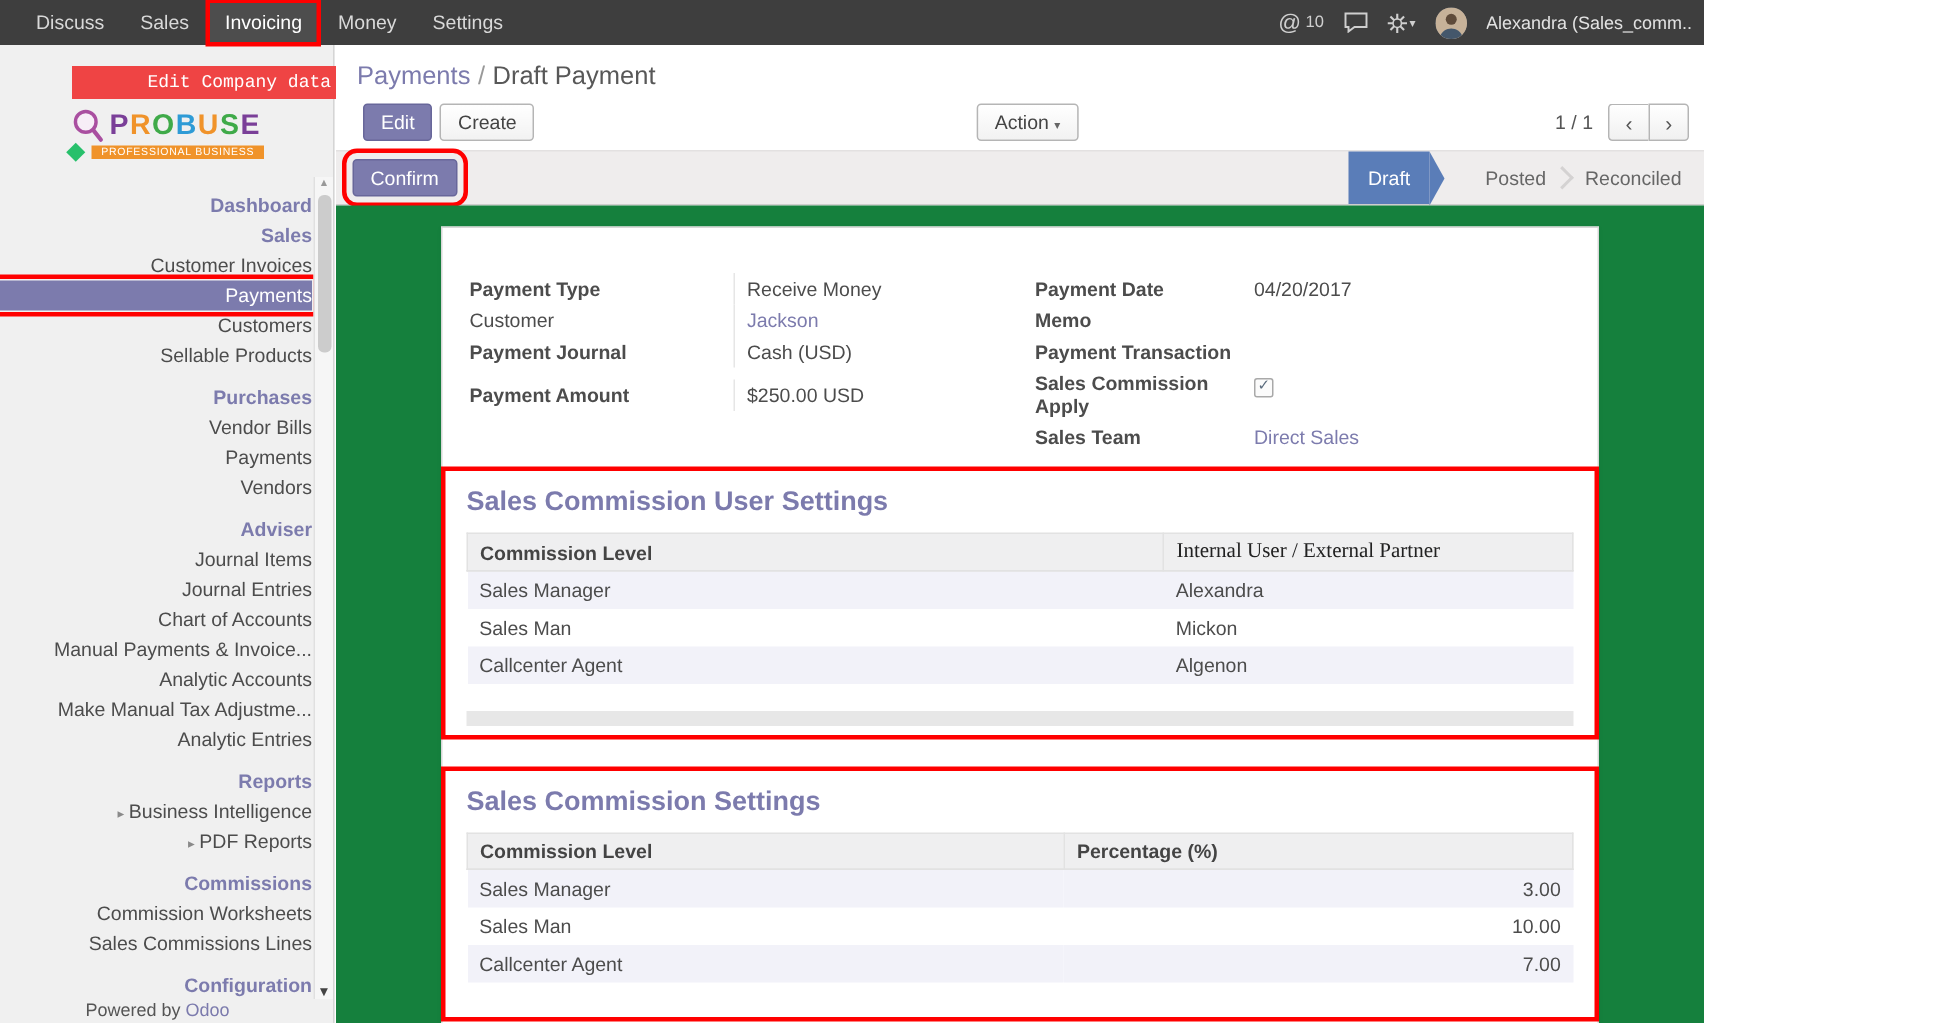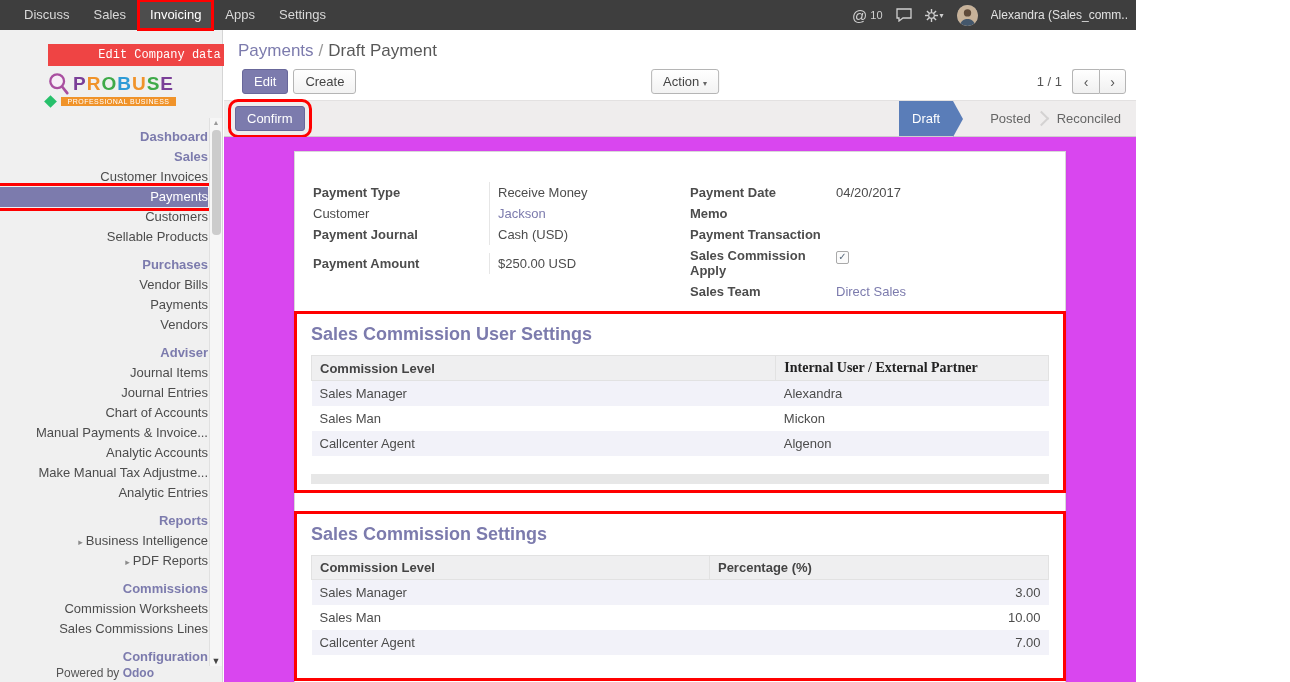--- a/index.html
+++ b/index.html
@@ -36,21 +36,21 @@
 
   .side-nav { margin-top:10px; font-size:13px; padding-right:14px;text-align:right; }
   .nav-head { color:#7c7bad; font-weight:bold; padding:2px 0 3px 10px; }
   .nav-head.linky { cursor:pointer; }
   .nav-section { margin-top:8px; }
   .nav-item { color:#4c4c4c; padding:2px 0 3px 18px; cursor:pointer; white-space:nowrap; overflow:hidden; }
   .nav-item.active { background:#7c7bad; color:#fff; outline:3px solid #ff0000; outline-offset:1px; }
   .exp-caret { color:#8a8a8a; font-size:9px; margin-left:-9px; margin-right:3px; }
 
   .powered { position:absolute; bottom:2px; left:0; width:210px; text-align:center; font-size:12px; color:#555; }
-  .powered .brand { color:#7c7bad; font-weight:bold; cursor:pointer; }
+  .powered .brand { color:#7c7bad; font-weight:normal; cursor:pointer; }
 
   .scrollbar { position:absolute; top:88px; bottom:16px; right:0; width:13px; background:#f6f6f6;
                border-left:1px solid #e0e0e0; display:flex; flex-direction:column; align-items:center; }
   .scroll-arrow { font-size:7px; color:#999; line-height:10px; cursor:pointer; }
   .scroll-arrow.down { color:#444; font-size:9px; }
   .scroll-thumb { width:9px; height:105px; background:#cccccc; border-radius:4px; margin-top:2px; cursor:grab; }
   .scroll-spacer { flex:1; }
 
   
   .main { position:absolute; left:224px; top:30px; right:0; bottom:0; background:#fff; }
@@ -80,21 +80,21 @@
   .status { display:flex; align-items:center; font-size:13px; cursor:pointer; }
   .status-draft { background:#5a7db8; color:#fff; position:relative; padding:0 13px; margin-right:22px; }
   .status-draft::after { content:""; position:absolute; left:100%; top:50%; transform:translateY(-50%);
                          border-top:18px solid transparent; border-bottom:18px solid transparent;
                          border-left:10px solid #5a7db8; }
   .status-plain { padding:0 15px; color:#666; }
   .sep-chevron { align-self:center; width:11px; height:11px; border-top:2px solid #d4d2d2; border-right:2px solid #d4d2d2;
                  transform:rotate(45deg); margin:0 -5px 0 -10px; }
 
   
-  .form-area { position:absolute; top:107px; left:0; right:0; bottom:0; background:#d946ef; overflow:hidden; }
+  .form-area { position:absolute; top:107px; left:0; right:0; bottom:0; background:#15803d; overflow:hidden; }
   .sheet { width:772px; margin:14px auto 0; background:#fff; border:1px solid #d8d8d8;
            box-shadow:0 1px 3px rgba(0,0,0,0.07); padding:30px 16px 70px; }
   .form-grid { display:grid; grid-template-columns:1fr 1fr; column-gap:16px; font-size:13px; color:#4c4c4c; }
   .frow { display:flex; align-items:flex-start; }
   .flabel { width:178px; font-weight:bold; padding:3px 2px; flex:0 0 auto; }
   .flabel.normal { font-weight:normal; }
   .fgroup.right .flabel { width:140px; }
   .fval { flex:1; padding:3px 8px; min-height:21px; }
   .fgroup.left .fval { border-left:1px solid #e6e6e6; }
   .amount-row { margin-top:8px; }
@@ -103,41 +103,41 @@
               display:inline-flex; align-items:center; justify-content:center; cursor:pointer; margin-top:2px; }
   .checkbox .check { font-size:10px; color:#5a6b7d; line-height:10px; }
 
   
   .section { position:relative; margin-top:22px; }
   .section + .section { margin-top:40px; }
   .section-title { color:#7c7bad; font-size:18px; font-weight:bold; margin-bottom:10px; }
   .o-table { width:100%; border-collapse:collapse; font-size:13px; color:#4c4c4c; }
   .o-table th { background:#efeff0; border:1px solid #e2e2e2; font-weight:bold; text-align:left;
                 padding:4px 8px; color:#444; }
-  .o-table th.serif { font-family:"Liberation Serif", serif; font-weight:bold; font-size:14px; color:#222; }
+  .o-table th.serif { font-family:"Liberation Serif", serif; font-weight:normal; font-size:14px; color:#222; }
   .o-table td { padding:5px 8px; }
   .o-table td.num { text-align:right; }
   .o-table tbody tr { cursor:pointer; }
   .o-table tbody tr.odd { background:#f2f2f9; }
   .table-strip { height:10px; background:#e7e7e7; margin-top:18px; }
   .red-frame { position:absolute; left:-17px; right:-17px; border:3px solid #ff0000; pointer-events:none; z-index:5; }
   .frame-1 { top:-13px; bottom:-9px; }
   .frame-2 { top:-13px; bottom:-26px; }
 </style>
 </head>
 <body>
 
 <div class="screen">
 
   <header class="topbar">
     <nav class="menu">
       <div class="menu-item">Discuss</div>
       <div class="menu-item">Sales</div>
       <div class="menu-item active">Invoicing</div>
-      <div class="menu-item">Apps</div>
+      <div class="menu-item">Money</div>
       <div class="menu-item">Settings</div>
     </nav>
     <div class="topbar-right">
       <div class="mention">
         <span class="at">@</span>
         <span class="count">10</span>
       </div>
       <div class="icon-btn">
         <svg width="16" height="14" viewBox="0 0 16 14">
           <path d="M1 1h14v9H7l-4 3v-3H1z" fill="none" stroke="#cfcfcf" stroke-width="1.3"></path>

